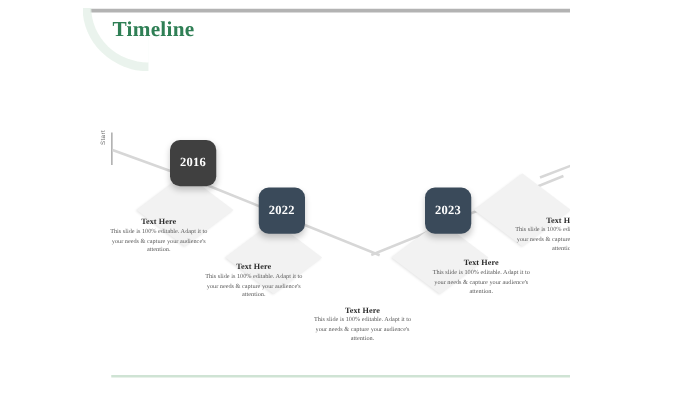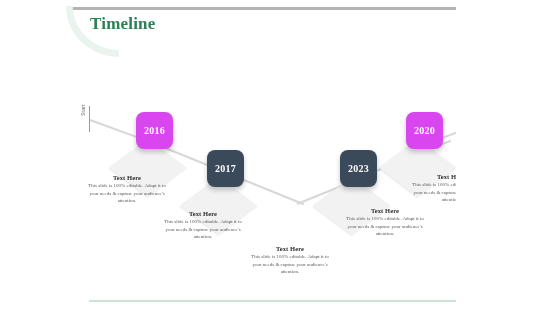--- a/index.html
+++ b/index.html
@@ -178,21 +178,21 @@
     display: flex;
     align-items: center;
     justify-content: center;
     font-family: "Liberation Serif", serif;
     font-weight: bold;
     font-size: 10px;
     color: #ffffff;
     letter-spacing: .2px;
     box-shadow: 0 3px 5px rgba(0,0,0,.22);
   }
-  .tile.green { background: #d946ef; }
+  .tile.green { background: #404040; }
   .tile.dark  { background: #3a4a5a; }
 
   
   .caption {
     position: absolute;
     width: 78px;
     text-align: center;
     color: #4f4f4f;
   }
   .caption .head {
@@ -249,43 +249,40 @@
       <span>2016</span>
     </div>
   </div>
 
   <div class="node" style="left:181px; top:150px;">
     <div class="plinth">
       <div class="side"></div>
         <div class="top"></div>
     </div>
     <div class="tile dark">
-      <span>2017</span>
+      <span>2022</span>
     </div>
   </div>
 
 
   <div class="node" style="left:314px; top:150px;">
     <div class="plinth">
       <div class="side"></div>
         <div class="top"></div>
     </div>
     <div class="tile dark">
       <span>2023</span>
     </div>
   </div>
 
   <div class="node" style="left:380px; top:112px;">
     <div class="plinth">
       <div class="side"></div>
         <div class="top"></div>
     </div>
-    <div class="tile green">
-      <span>2020</span>
-    </div>
   </div>
 
   <div class="caption" style="left:88px; top:174px;">
     <div class="head">Text Here</div>
     <div class="body">This slide is 100% editable. Adapt it to your needs &amp; capture your audience's attention.</div>
   </div>
 
   <div class="caption" style="left:164px; top:210px;">
     <div class="head">Text Here</div>
     <div class="body">This slide is 100% editable. Adapt it to your needs &amp; capture your audience's attention.</div>

